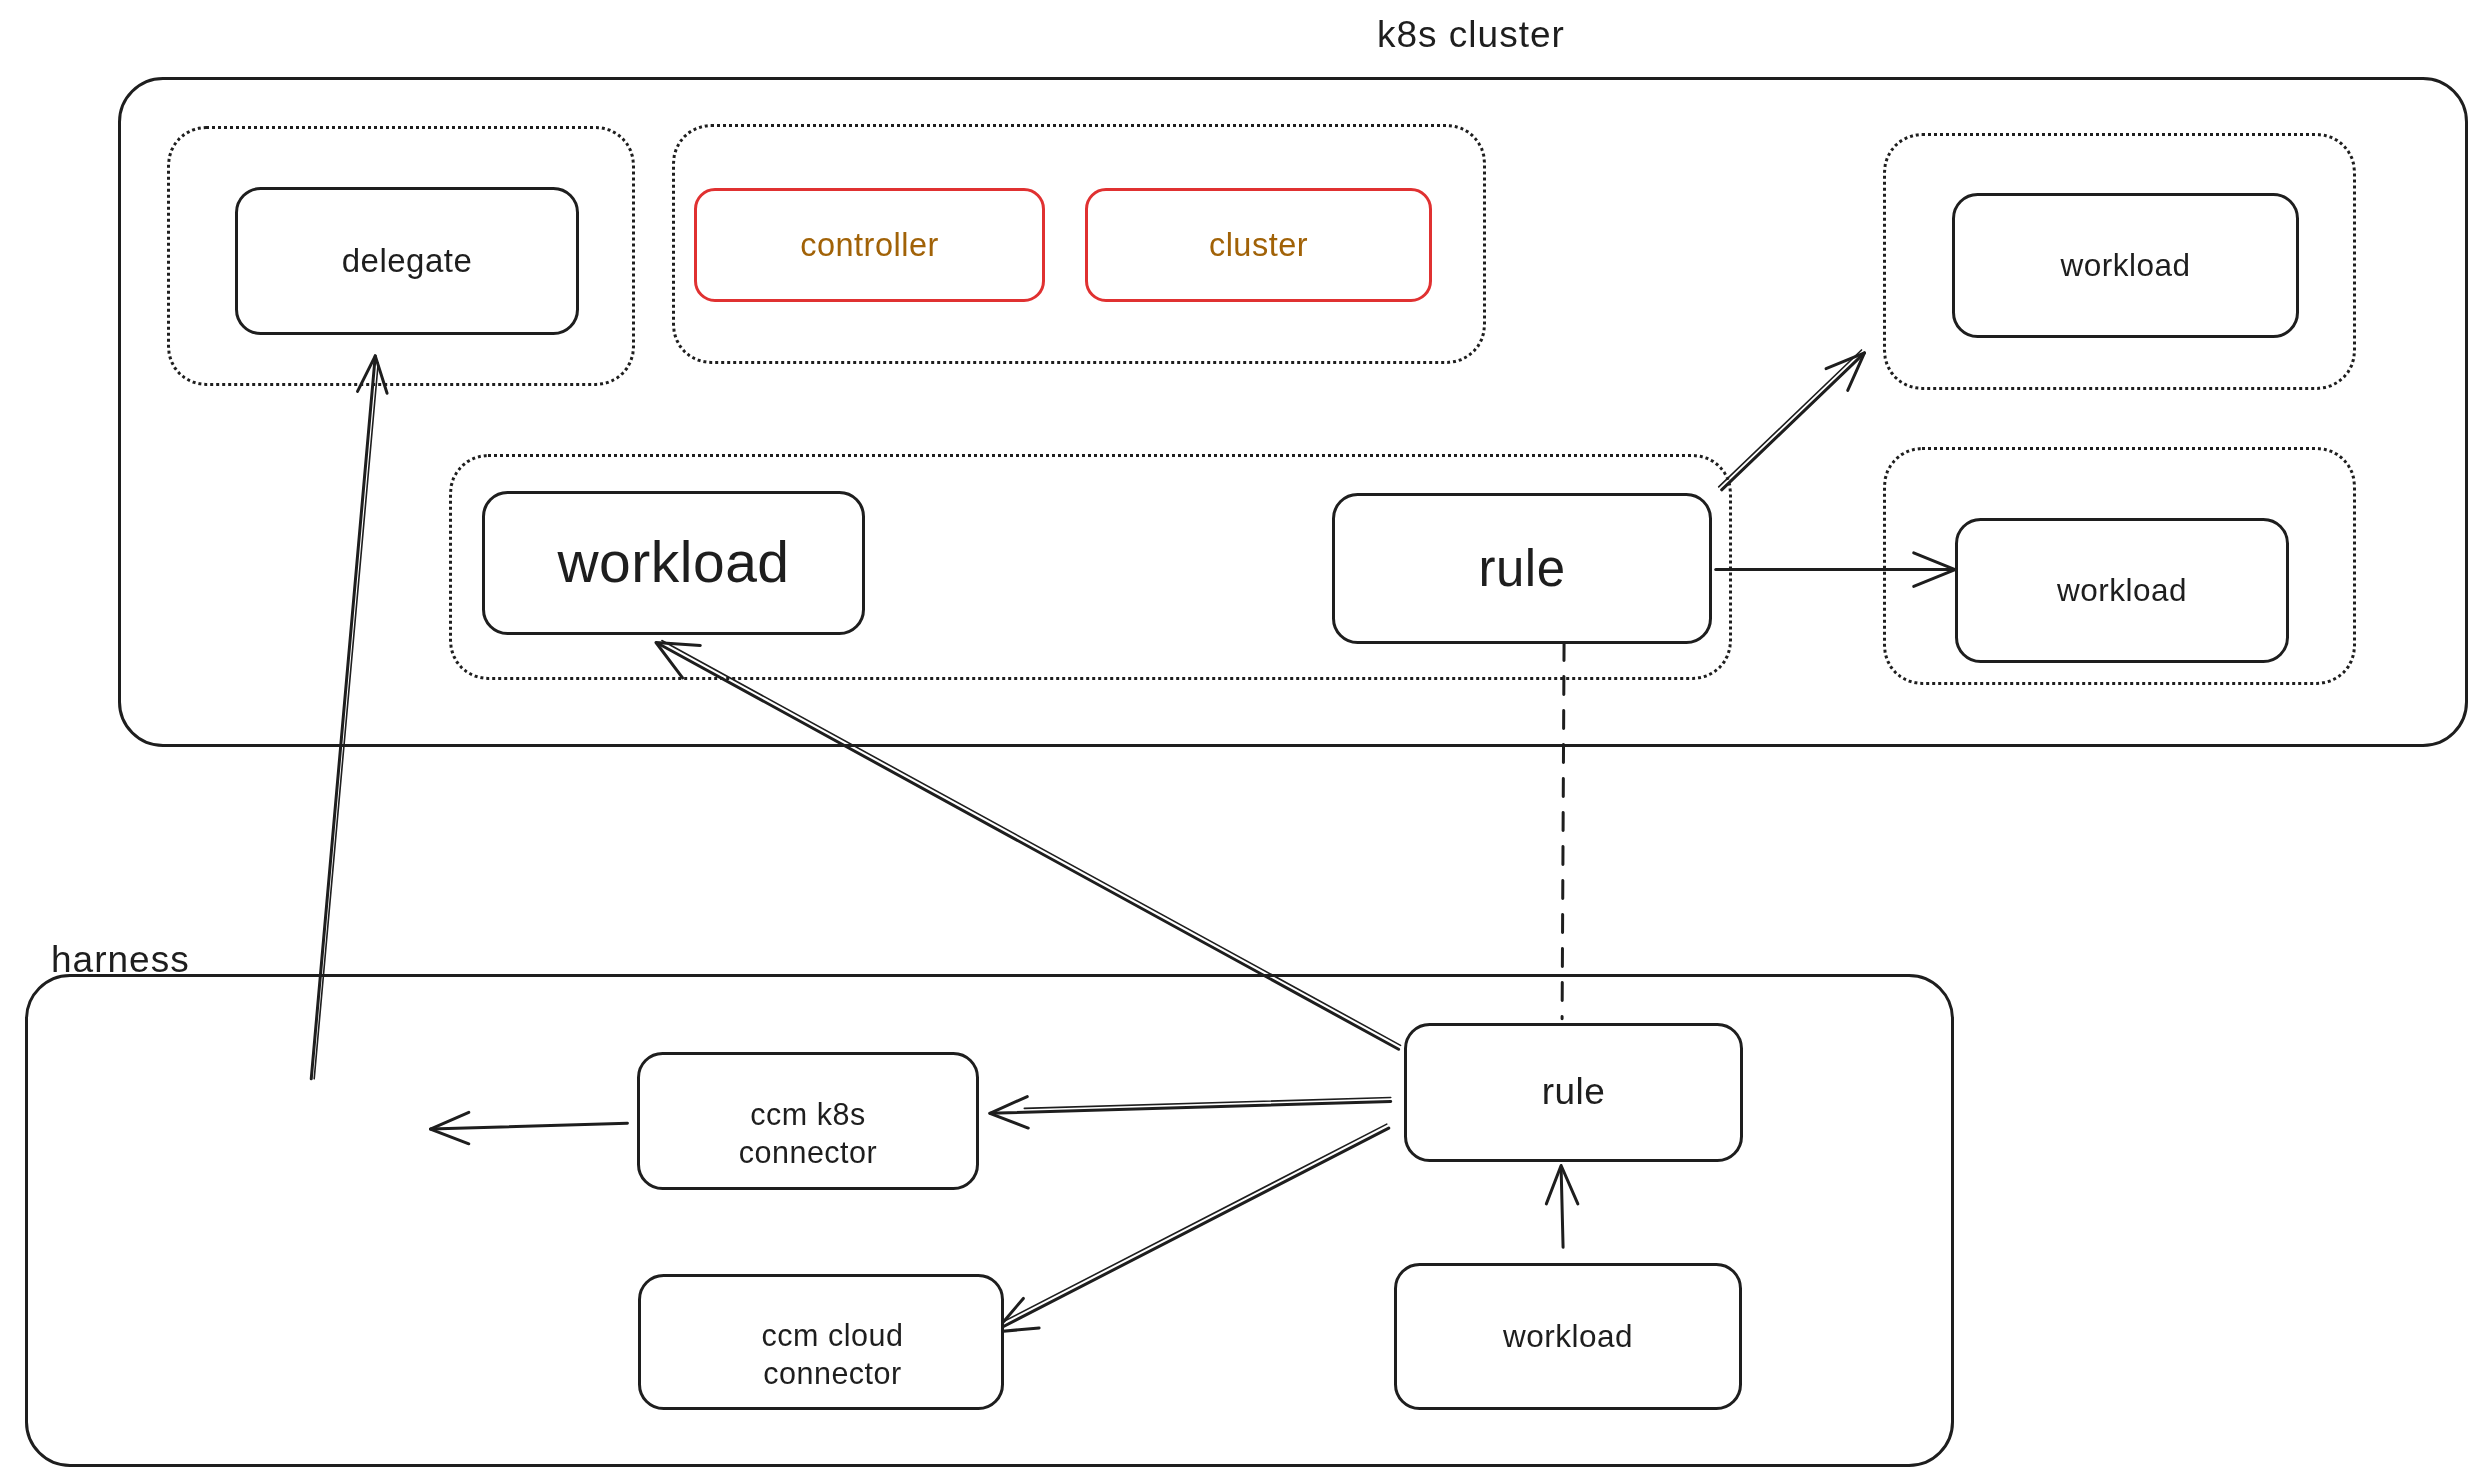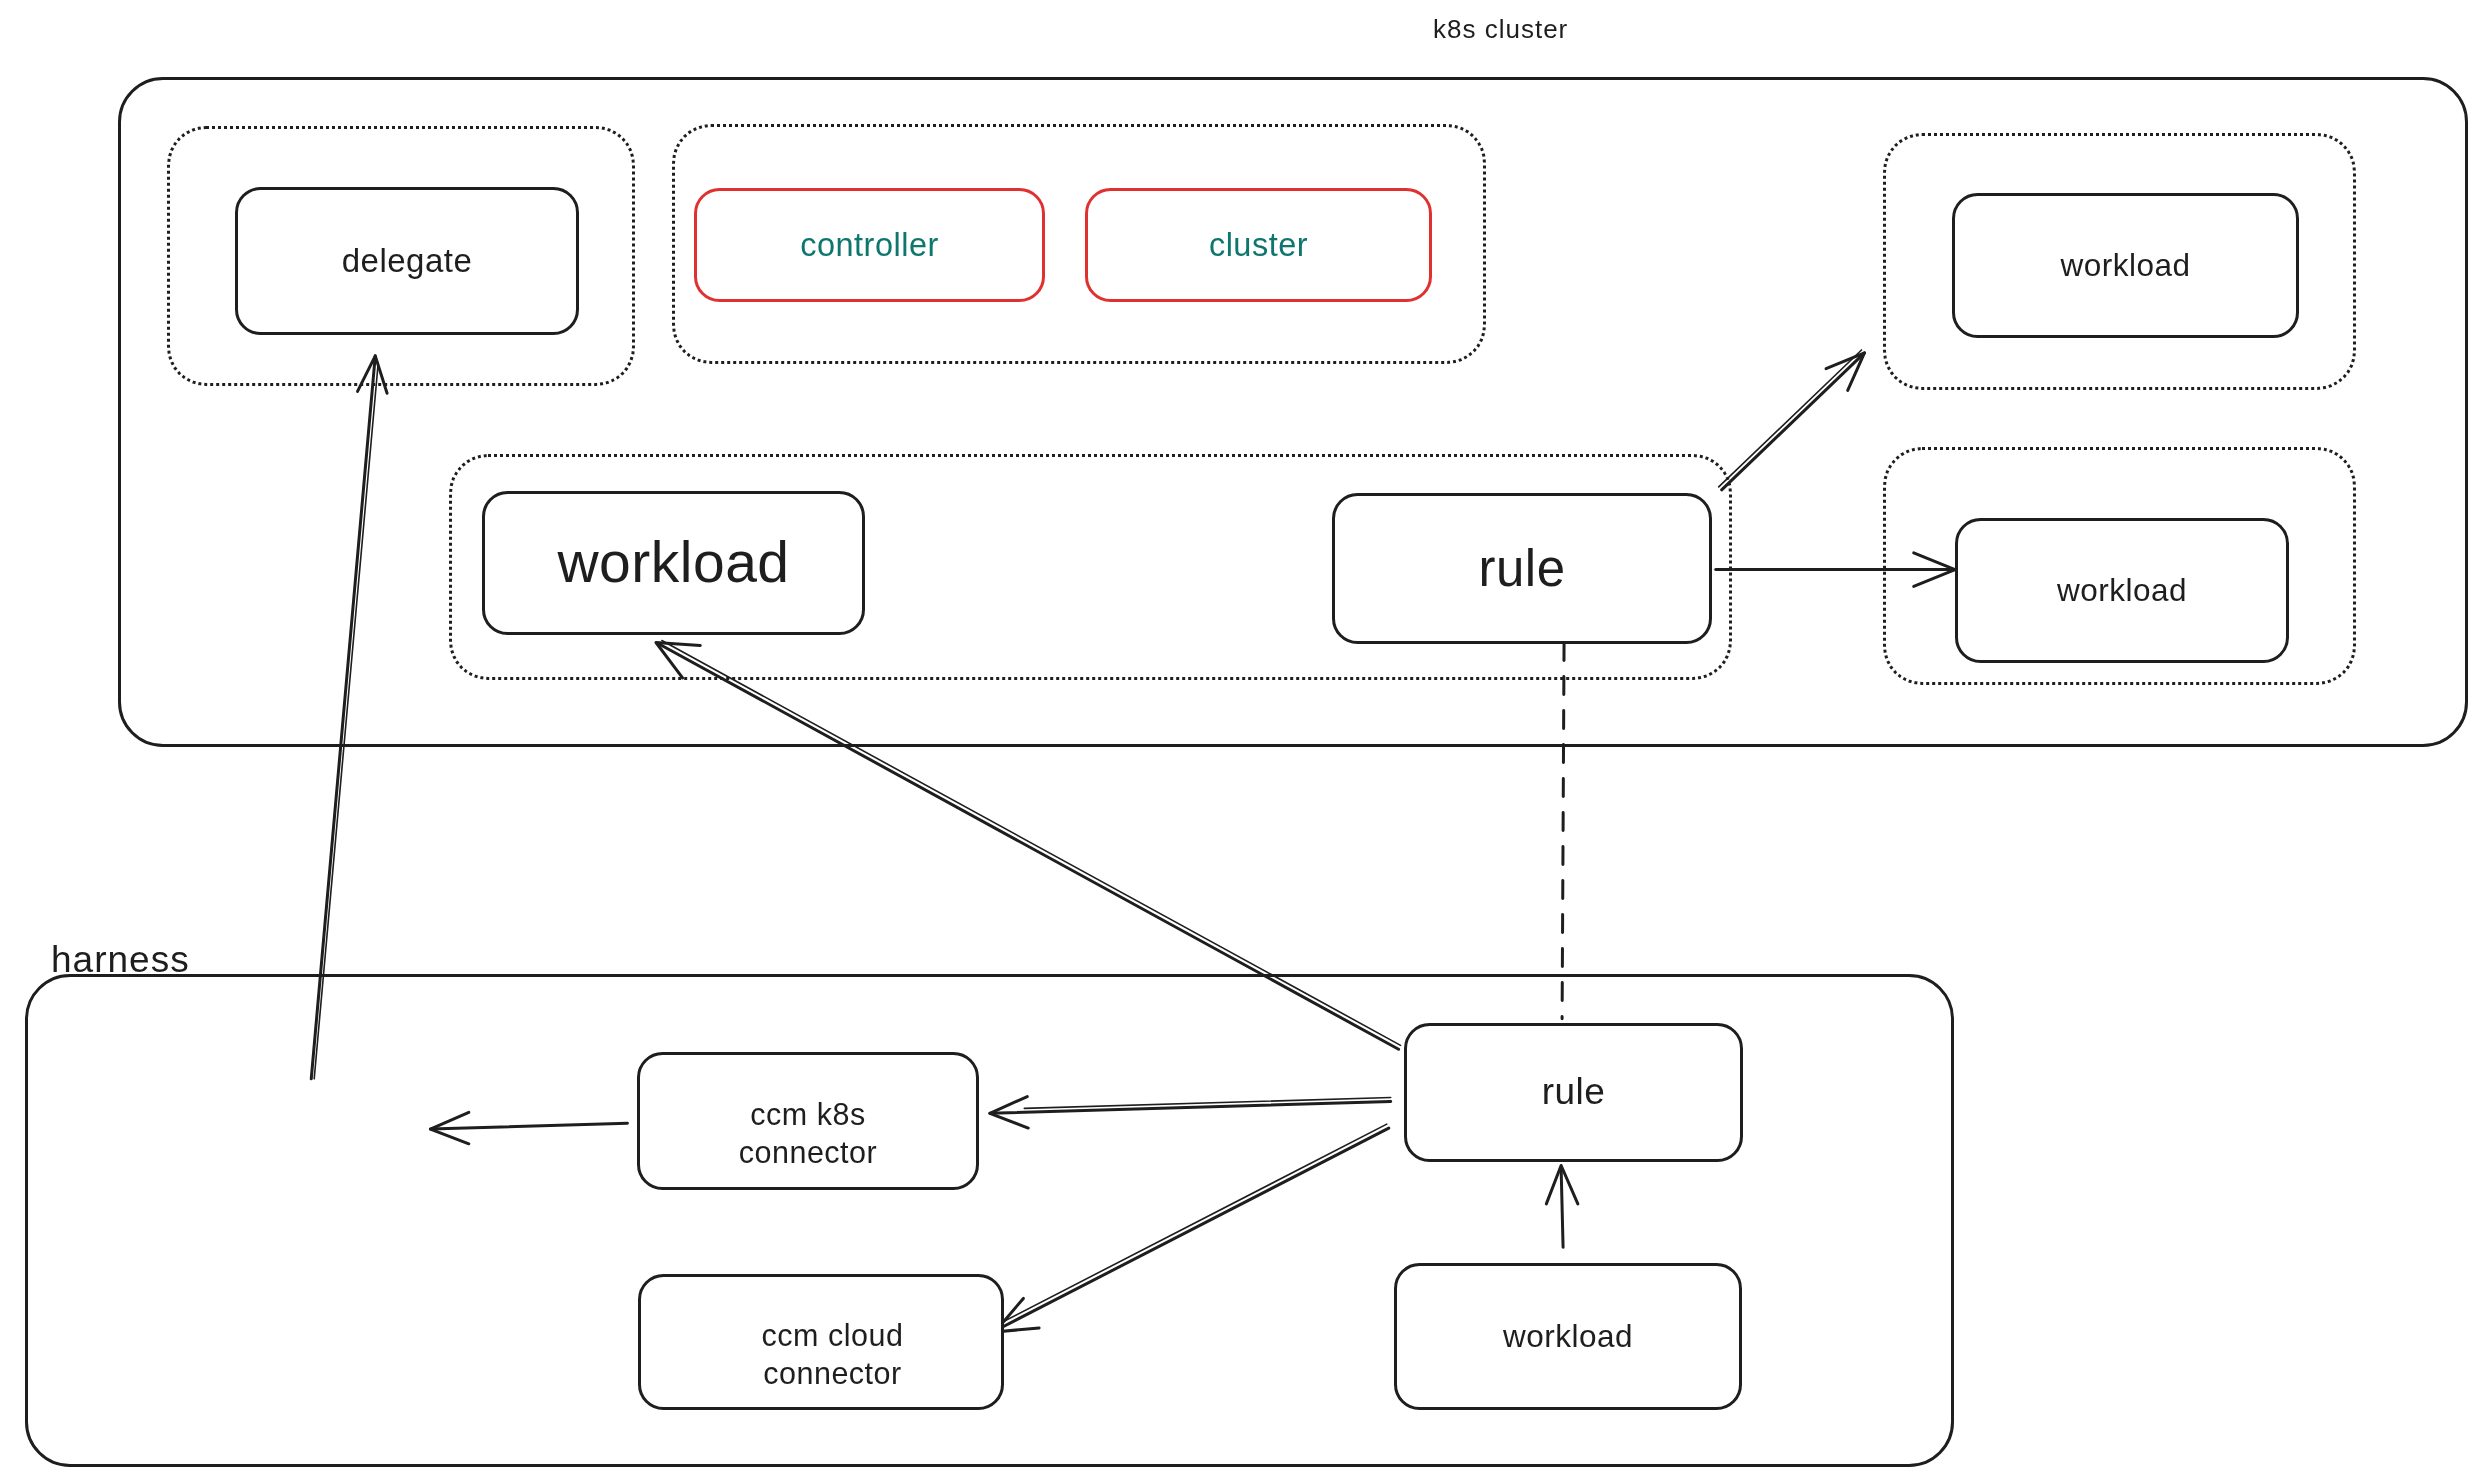--- a/index.html
+++ b/index.html
@@ -11,32 +11,32 @@
     position:absolute; border:3px solid #1e1e1e; border-radius:45px; background:transparent;
   }
   .group-dotted {
     position:absolute; border:3.9px dotted #1e1e1e; border-radius:39px; background:transparent;
   }
   .node {
     position:absolute; border:3px solid #1e1e1e; border-radius:25.6px; background:#ffffff;
     display:flex; align-items:center; justify-content:center; text-align:center;
     line-height:1.25; letter-spacing:0.5px;
   }
-  .node.red { border-color:#e03131; color:#0f766e; }
+  .node.red { border-color:#e03131; color:#a16207;border-radius:21px; }
   .float-label { position:absolute; white-space:nowrap; letter-spacing:1px; }
   .wrap2 { display:inline-block; max-width:212px;margin-top:24px; }
   svg.edges { position:absolute; left:0; top:0; pointer-events:none; }
   svg.edges * { vector-effect:non-scaling-stroke; }
 </style>
 </head>
 <body>
 
 <div class="canvas">
 
-  <div class="float-label" style="left:1433px; top:13.8px; font-size:26px; font-weight:500;">k8s cluster</div>
+  <div class="float-label" style="left:1377px; top:13.8px; font-size:37px; font-weight:500;">k8s cluster</div>
   <div class="float-label" style="left:51px; top:896px; font-size:37px; font-weight:500;margin-top:43px;">harness</div>
 
   <div class="group-solid" style="left:118px; top:77px; width:2344px; height:664px;"></div>
   <div class="group-solid" style="left:24.6px; top:974px; width:1923px; height:487px;"></div>
 
   <div class="group-dotted" style="left:167px; top:126px; width:462px; height:254px;"></div>
   <div class="group-dotted" style="left:672px; top:124px; width:808px; height:234px;"></div>
   <div class="group-dotted" style="left:449px; top:454px; width:1277px; height:220px;"></div>
   <div class="group-dotted" style="left:1883px; top:133px; width:467px; height:251px;"></div>
   <div class="group-dotted" style="left:1883px; top:447px; width:467px; height:232px;"></div>

